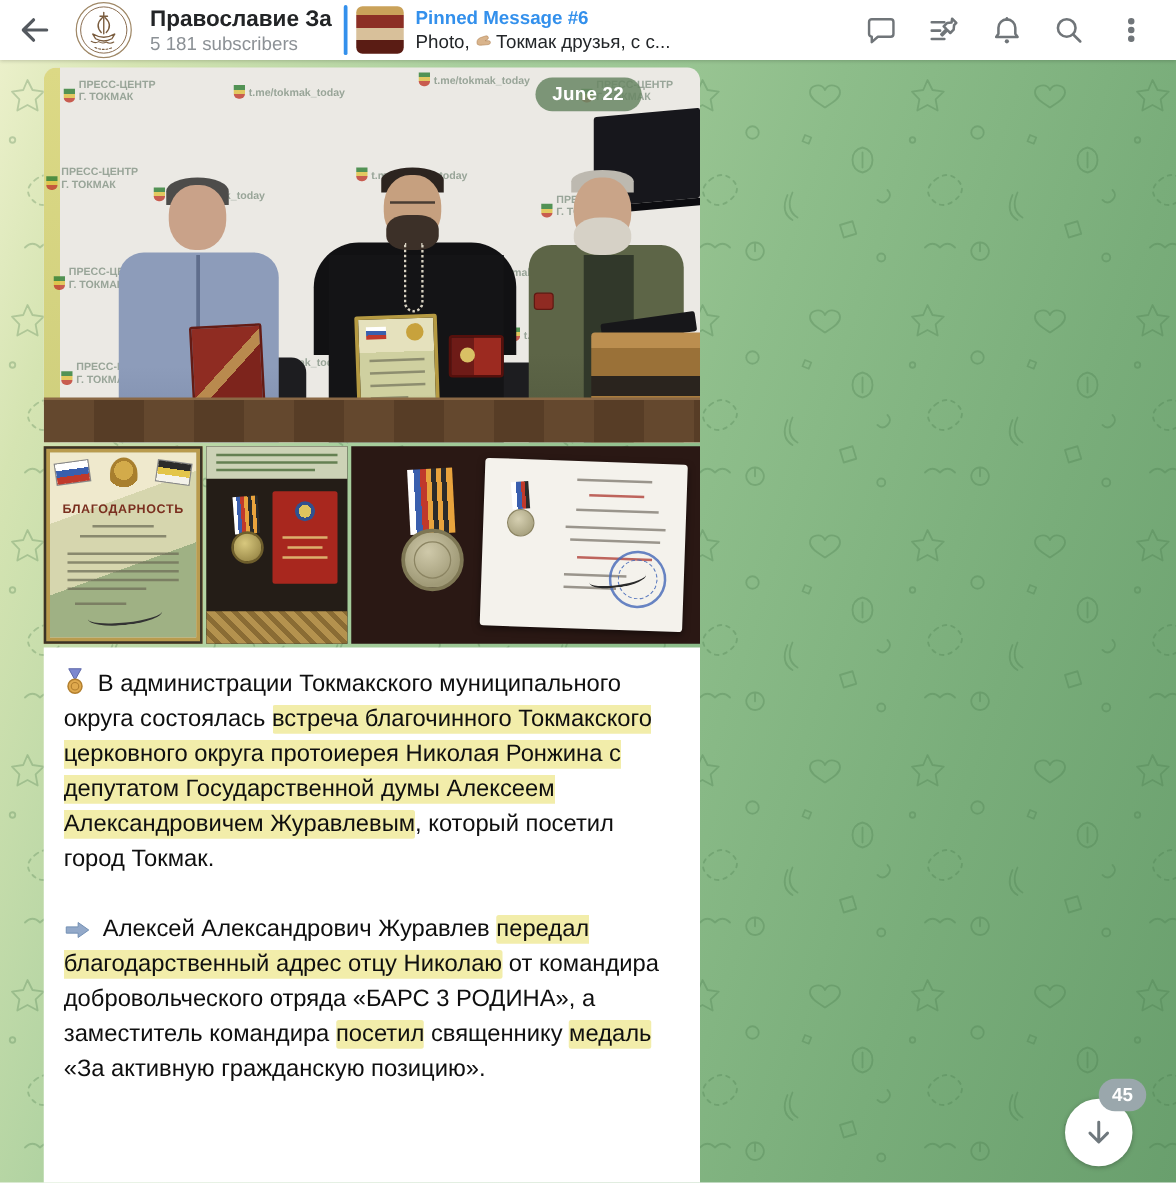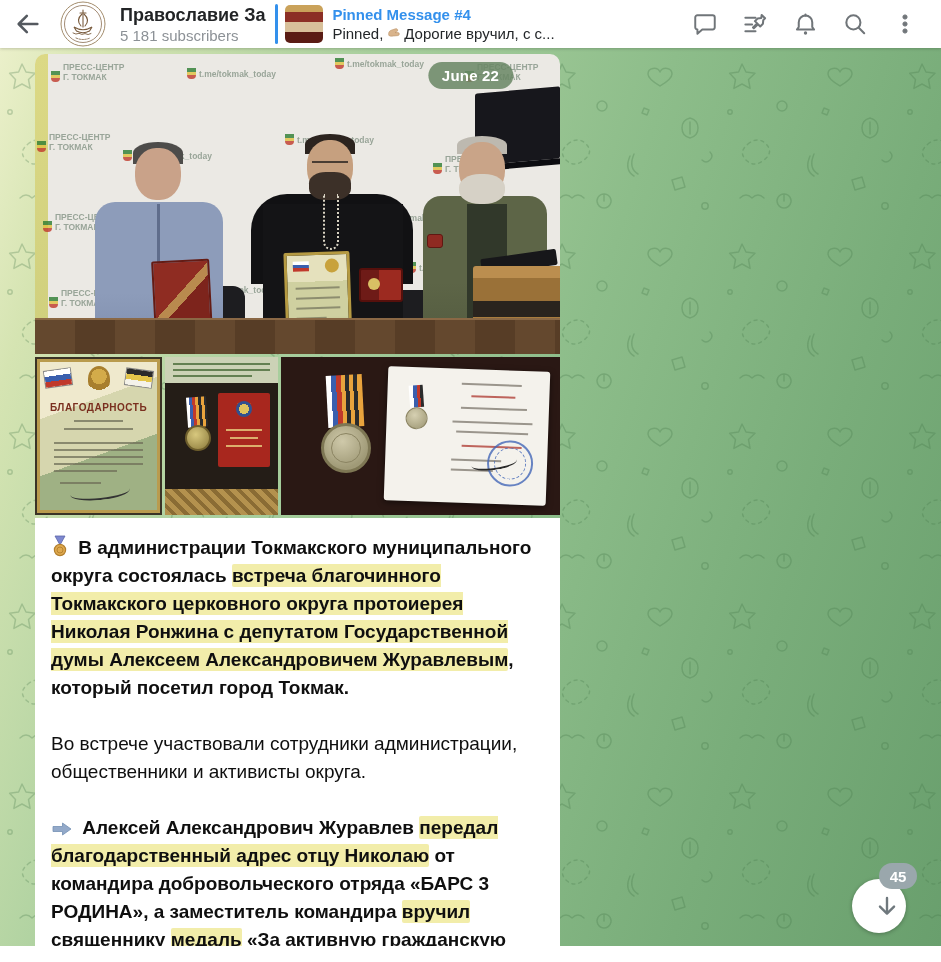--- a/index.html
+++ b/index.html
@@ -127,27 +127,27 @@
   .t3-mini-disc{position:absolute;left:19px;top:40px;width:22px;height:22px;border-radius:50%;
     background:radial-gradient(circle at 40% 35%,#d6d0b2,#a9a381 75%);border:1px solid #8b8462;}
   .t3-stamp{position:absolute;right:14px;bottom:18px;width:46px;height:46px;border-radius:50%;
     border:2.5px solid #4468b8;opacity:.8;}
   .t3-stamp::after{content:"";position:absolute;inset:5px;border-radius:50%;border:1.5px dashed #4468b8;}
   .t3-sig{position:absolute;right:30px;bottom:34px;width:46px;height:14px;border-bottom:2px solid #2a2a2a;
     transform:rotate(-10deg);border-radius:50%;}
   
   .msg-text{background:#fff;margin-top:3px;padding:16px 16px 22px;min-height:430px;}
   .para{margin:0 0 28px;font-size:19px;line-height:28px;color:#0f0f0f;}
-  .para.bold{font-weight:700;}
+  .para.bold{font-weight:400;}
   .para:last-child{margin-bottom:0;}
   .hl{background:#f2edaa;border-radius:2px;padding:1px 0;}
   .lead-ico{display:inline-block;vertical-align:-3px;margin-right:4px;}
   
   .fab{position:absolute;right:35px;bottom:13px;width:54px;height:54px;border-radius:50%;background:#fff;
-    border:none;box-shadow:0 1px 4px rgba(0,0,0,.28);cursor:pointer;z-index:20;display:flex;align-items:center;justify-content:flex-end;}
+    border:none;box-shadow:0 1px 4px rgba(0,0,0,.28);cursor:pointer;z-index:20;display:flex;align-items:center;justify-content:center;}
   .fab-badge{position:absolute;top:-16px;left:27px;min-width:38px;height:26px;border-radius:13px;background:#9aa7ac;
     color:#fff;font-size:15px;font-weight:700;display:flex;align-items:center;justify-content:center;padding:0 9px;}
 </style>
 </head>
 <body>
 
 <div class="header">
   <button class="back-btn">
     <svg width="28" height="28" viewBox="0 0 24 24" fill="none">
       <path d="M20 12H5M11 5l-7 7 7 7" stroke="#54595f" stroke-width="2.2" stroke-linecap="round" stroke-linejoin="round"></path>
@@ -167,27 +167,27 @@
     </g>
   </svg>
   <div class="title-block">
     <div class="chat-title">Православие За</div>
     <div class="chat-subs">5 181 subscribers</div>
   </div>
   <div class="pin-bar">
     <div class="pin-divider"></div>
     <div class="pin-thumb"></div>
     <div class="pin-texts">
-      <div class="pin-title">Pinned Message #4</div>
+      <div class="pin-title">Pinned Message #6</div>
       <div class="pin-preview">
-        <span>Pinned,</span>
+        <span>Photo,</span>
         <svg width="15" height="15" viewBox="0 0 16 16">
           <path d="M3 10q-1-4 2.5-5.5L10 3q2-.6 2.4 1t-1.2 2.2l-1.6.8h3q1.8 0 1.6 1.7-.2 1.5-2 1.6l-4.5.4q-3.6.6-4.7-.7z" fill="#d9b48c" stroke="#b98f62" stroke-width=".6"></path>
         </svg>
-        <span>Дорогие вручил, с с...</span>
+        <span>Токмак друзья, с с...</span>
       </div>
     </div>
   </div>
   <div class="hdr-actions">
     <button class="hdr-icon">
       <svg width="26" height="26" viewBox="0 0 24 24" fill="none" stroke-width="1.8">
         <path d="M5 4h14a2 2 0 0 1 2 2v9a2 2 0 0 1-2 2H9.5L5 21v-4a2 2 0 0 1-2-2V6a2 2 0 0 1 2-2z" stroke-linejoin="round"></path>
       </svg>
     </button>
     <button class="hdr-icon">
@@ -359,24 +359,23 @@
         </div>
       </div>
     </div>
 
     <div class="msg-text">
         <p class="para bold"><svg class="lead-ico" width="18" height="22" viewBox="0 0 18 22">
             <path d="M4 1l5 9 5-9z" fill="#7d88cf" stroke="#5c66a8" stroke-width=".8"></path>
             <circle cx="9" cy="15" r="5.6" fill="#dfa94e" stroke="#b27f2e" stroke-width="1.2"></circle>
             <circle cx="9" cy="15" r="3" fill="none" stroke="#b27f2e" stroke-width=".9"></circle>
           </svg> <span>В администрации Токмакского муниципального округа состоялась </span><span class="hl">встреча благочинного Токмакского церковного округа протоиерея Николая Ронжина с депутатом Государственной думы Алексеем Александровичем Журавлевым</span><span>, который посетил город Токмак.</span></p>
-        <p class="para"><span>Во встрече участвовали сотрудники администрации, общественники и активисты округа.</span></p>
         <p class="para bold"><svg class="lead-ico" width="22" height="16" viewBox="0 0 22 16">
             <path d="M2 5.5h9.5V2L20 8l-8.5 6v-3.5H2z" fill="#93a9c9" stroke="#7390b4" stroke-width=".8" stroke-linejoin="round"></path>
-          </svg> <span>Алексей Александрович Журавлев </span><span class="hl">передал благодарственный адрес отцу Николаю</span><span> от командира добровольческого отряда «БАРС 3 РОДИНА», а заместитель командира </span><span class="hl">вручил</span><span> священнику </span><span class="hl">медаль</span><span> «За активную гражданскую позицию».</span></p>
+          </svg> <span>Алексей Александрович Журавлев </span><span class="hl">передал благодарственный адрес отцу Николаю</span><span> от командира добровольческого отряда «БАРС 3 РОДИНА», а заместитель командира </span><span class="hl">посетил</span><span> священнику </span><span class="hl">медаль</span><span> «За активную гражданскую позицию».</span></p>
       </div>
   </div>
 
   <button class="fab">
     <svg width="26" height="26" viewBox="0 0 24 24" fill="none">
       <path d="M12 4.5v14M5.5 12.5l6.5 6.5 6.5-6.5" stroke="#6f787d" stroke-width="2.2" stroke-linecap="round" stroke-linejoin="round"></path>
     </svg>
     <span class="fab-badge">45</span>
   </button>
 </div>

